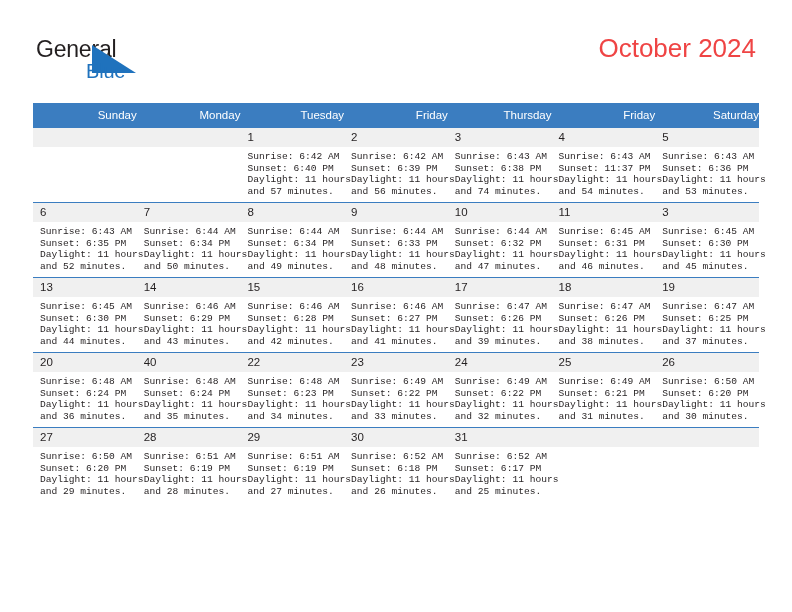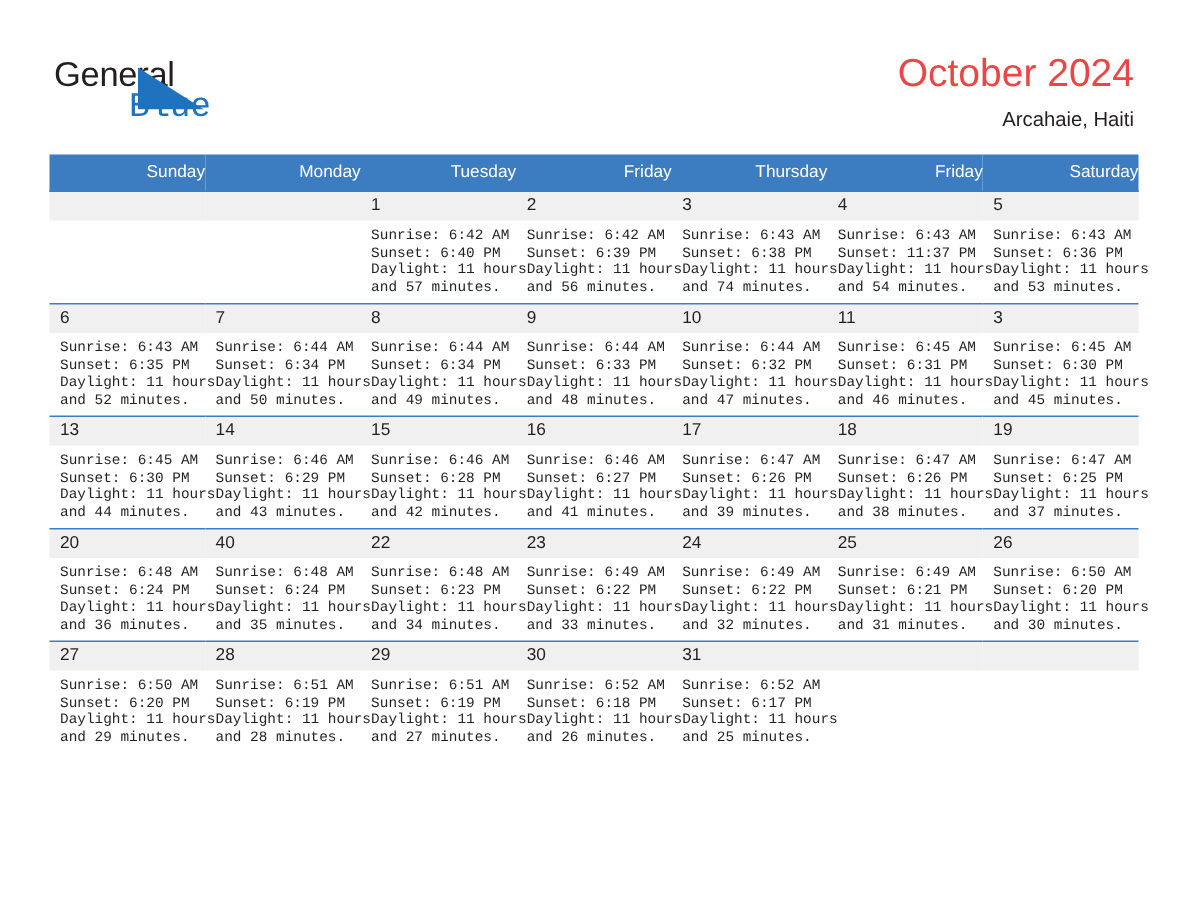--- a/index.html
+++ b/index.html
@@ -39,24 +39,24 @@
     font-size: 23px;
     letter-spacing: -0.2px;
     color: #231f20;
     font-family: "Liberation Sans", sans-serif;
     line-height: 26px;
   }
   .logo-blue {
     position: absolute;
     left: 50px;
     top: 22px;
-    font-size: 23px;
+    font-size: 20px;
     letter-spacing: -0.2px;
     color: #1f72bd;
-    font-family: Liberation Mono, monospace;
+    font-family: Liberation Sans, sans-serif;
     line-height: 26px;
   }
   .logo-tri {
     position: absolute;
     left: 56px;
     top: 9px;
     width: 44px;
     height: 28px;
   }
 
@@ -142,21 +142,20 @@
   <div class="logo">
     <span class="logo-general">General</span>
     <svg class="logo-tri" viewBox="0 0 44 28">
       <polygon points="0,0 44,28 0,28" fill="#1f72bd" transform="translate(0,0) scale(1,1)"></polygon>
     </svg>
     <span class="logo-blue">Blue</span>
   </div>
 
   <div class="title-block">
     <div class="cal-title">October 2024</div>
-    <div class="cal-sub">Arcahaie, Haiti</div>
   </div>
 
 </div>
 
 <table class="calendar">
   <colgroup>
     <col>
       <col>
       <col>
       <col>

